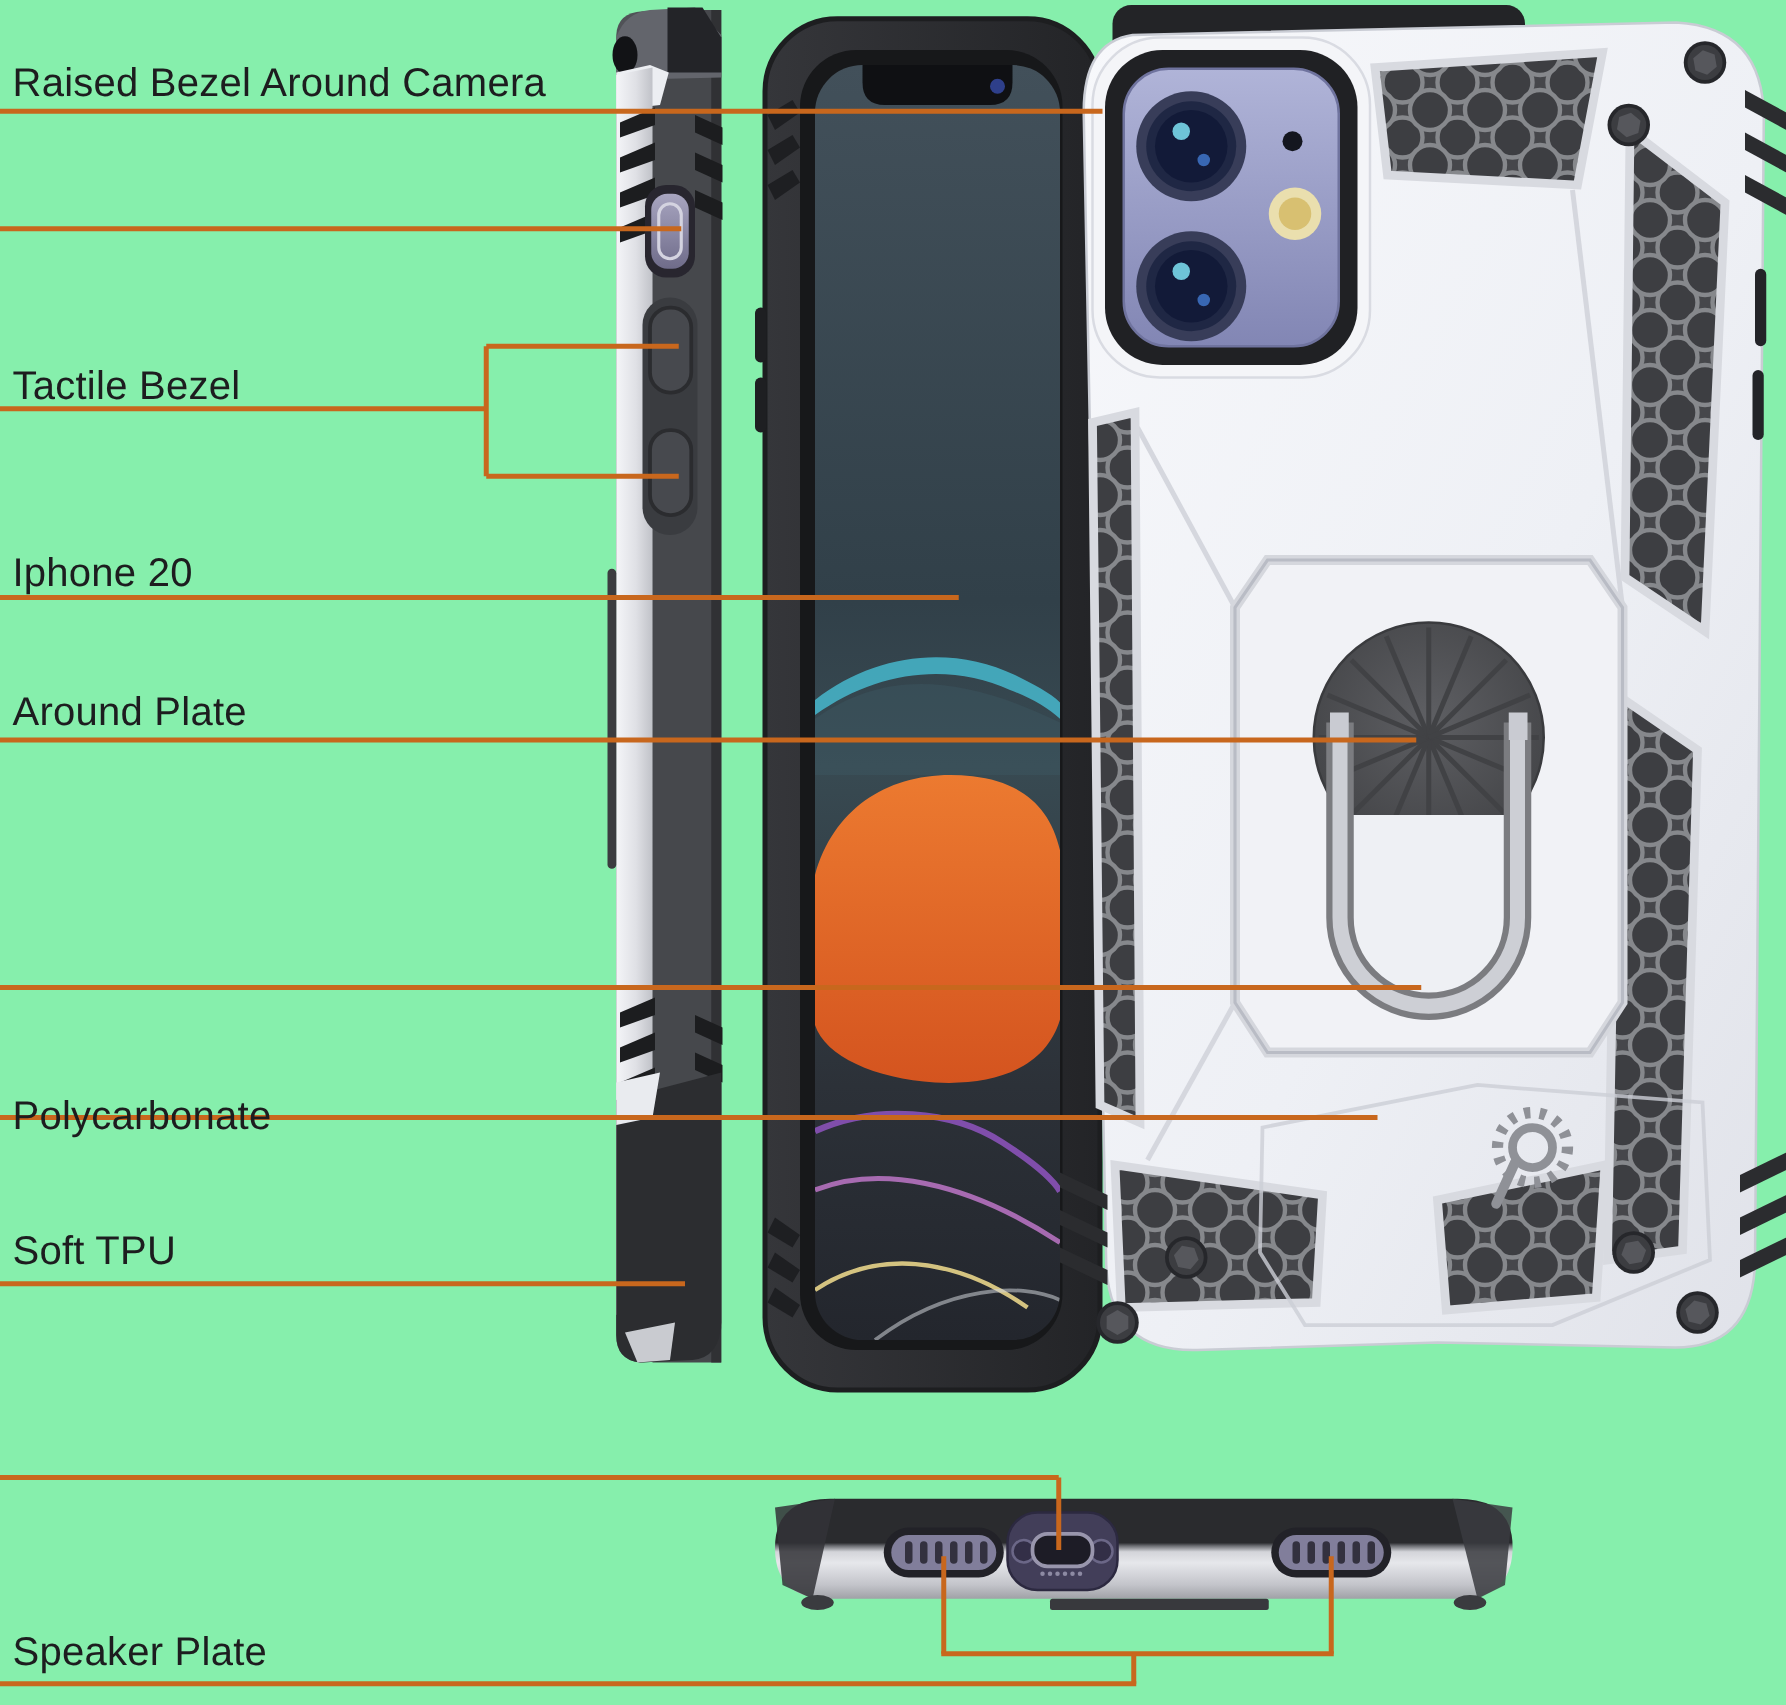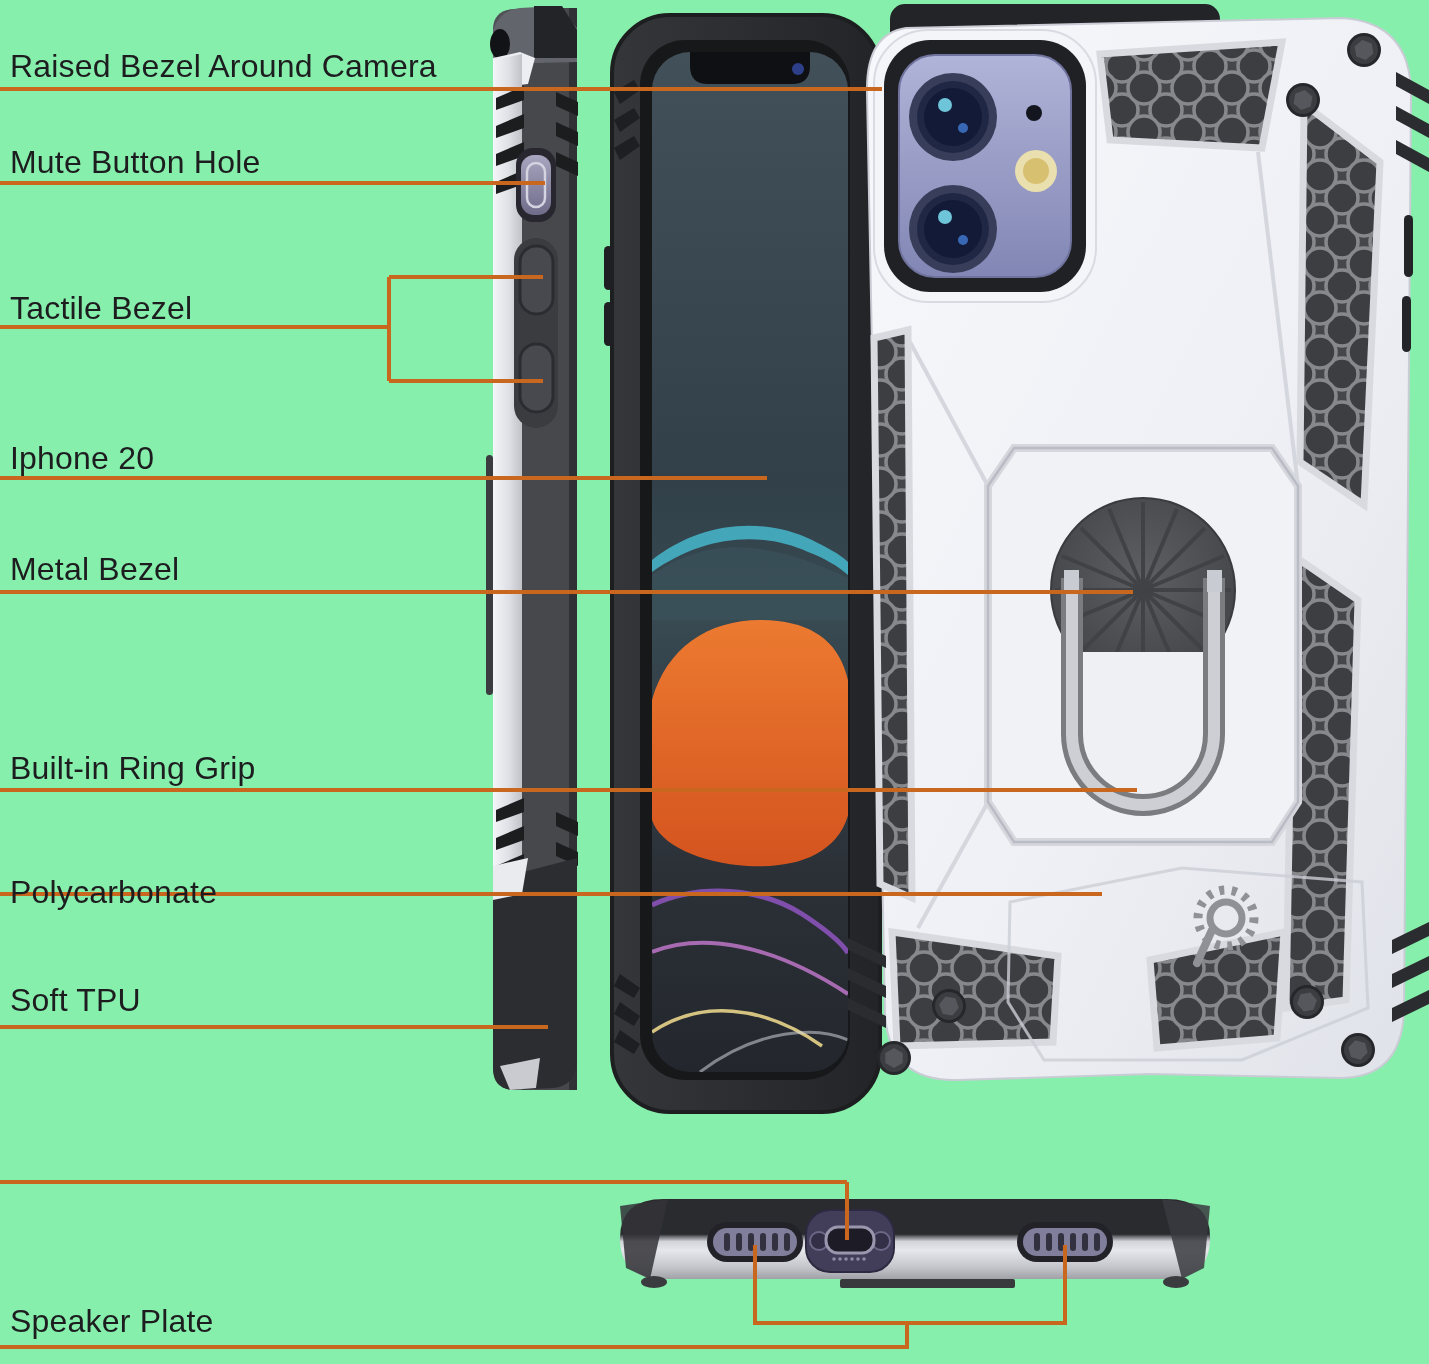--- a/index.html
+++ b/index.html
@@ -360,21 +360,19 @@
       <line x1="755" y1="1245" x2="755" y2="1323"></line>
       <line x1="1065" y1="1245" x2="1065" y2="1323"></line>
       <line x1="753" y1="1323" x2="1067" y2="1323"></line>
       <line x1="907" y1="1323" x2="907" y2="1347"></line>
       <line x1="0" y1="1347" x2="909" y2="1347"></line>
     </g>
   </g>
 </svg>
 
   <div class="annotation" style="top:50px">Raised Bezel Around Camera</div>
-  <div class="annotation" style="top:146px">Mute Button Hole</div>
   <div class="annotation" style="top:292px">Tactile Bezel</div>
   <div class="annotation" style="top:442px">Iphone 20</div>
-  <div class="annotation" style="top:553px">Metal Bezel</div>
-  <div class="annotation" style="top:752px">Built-in Ring Grip</div>
+  <div class="annotation" style="top:553px">Around Plate</div>
   <div class="annotation" style="top:876px">Polycarbonate</div>
   <div class="annotation" style="top:984px">Soft TPU</div>
   <div class="annotation" style="top:1305px">Speaker Plate</div>
 </div>
 
 </body></html>

